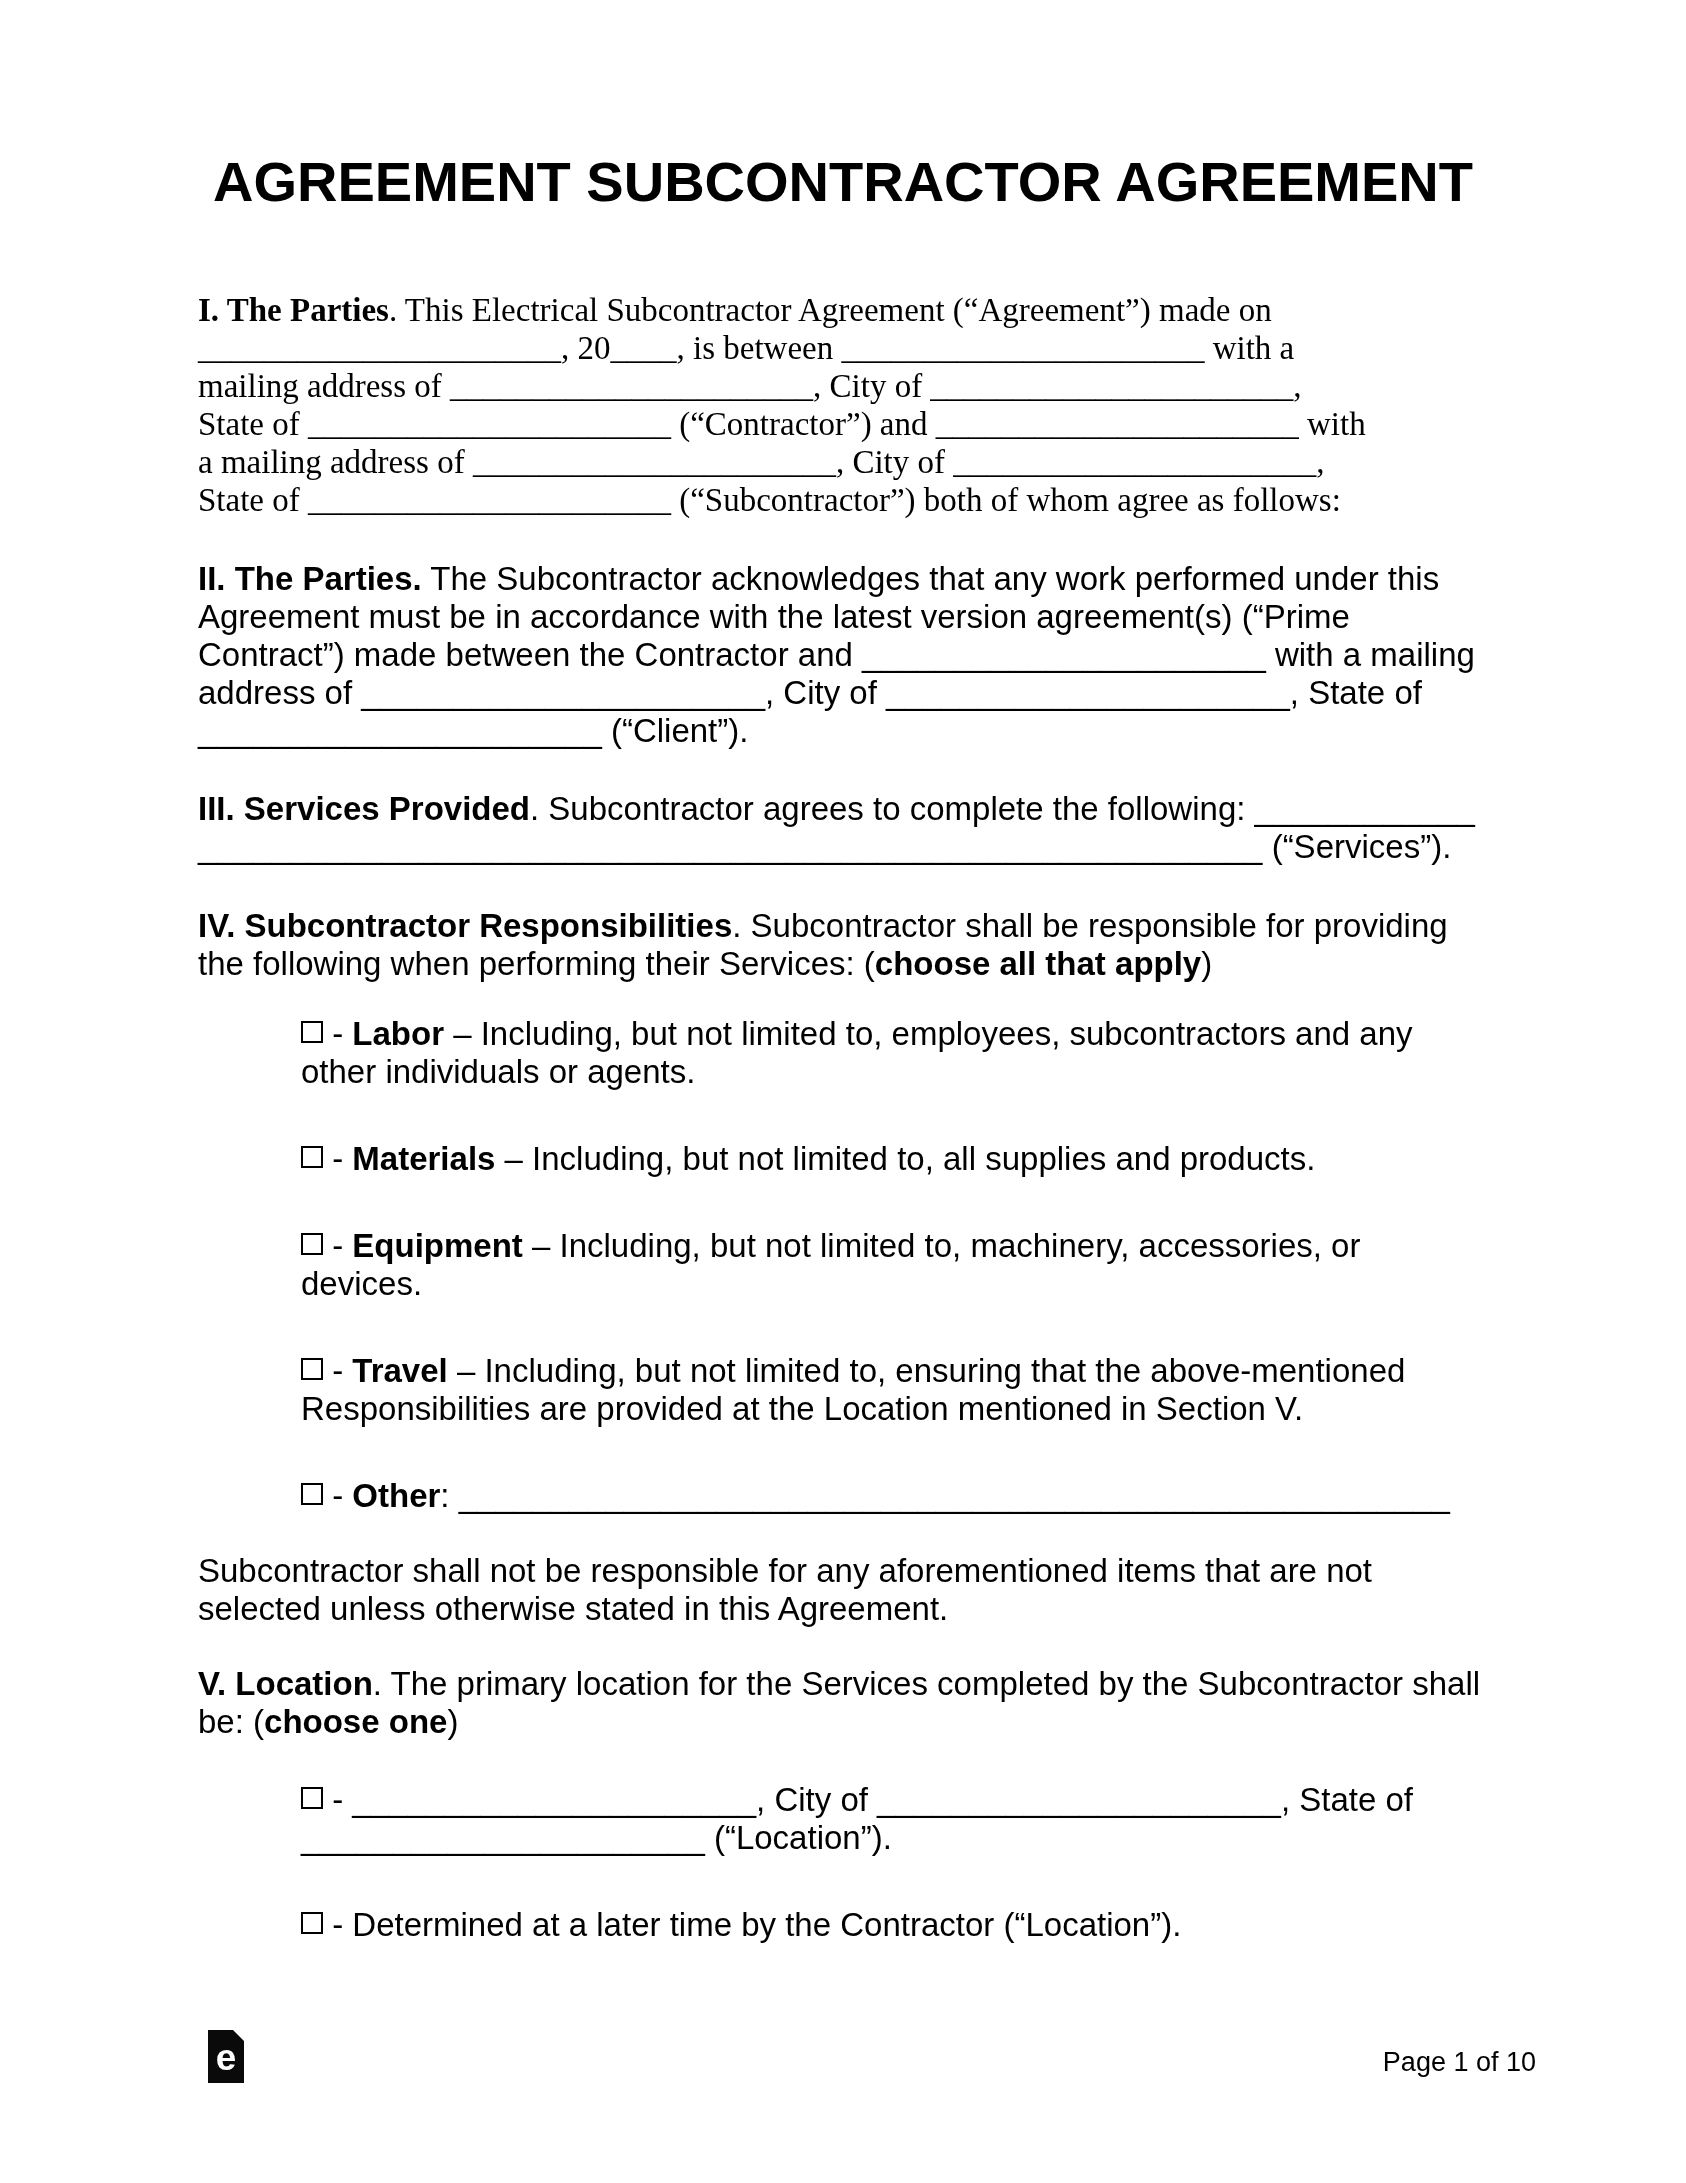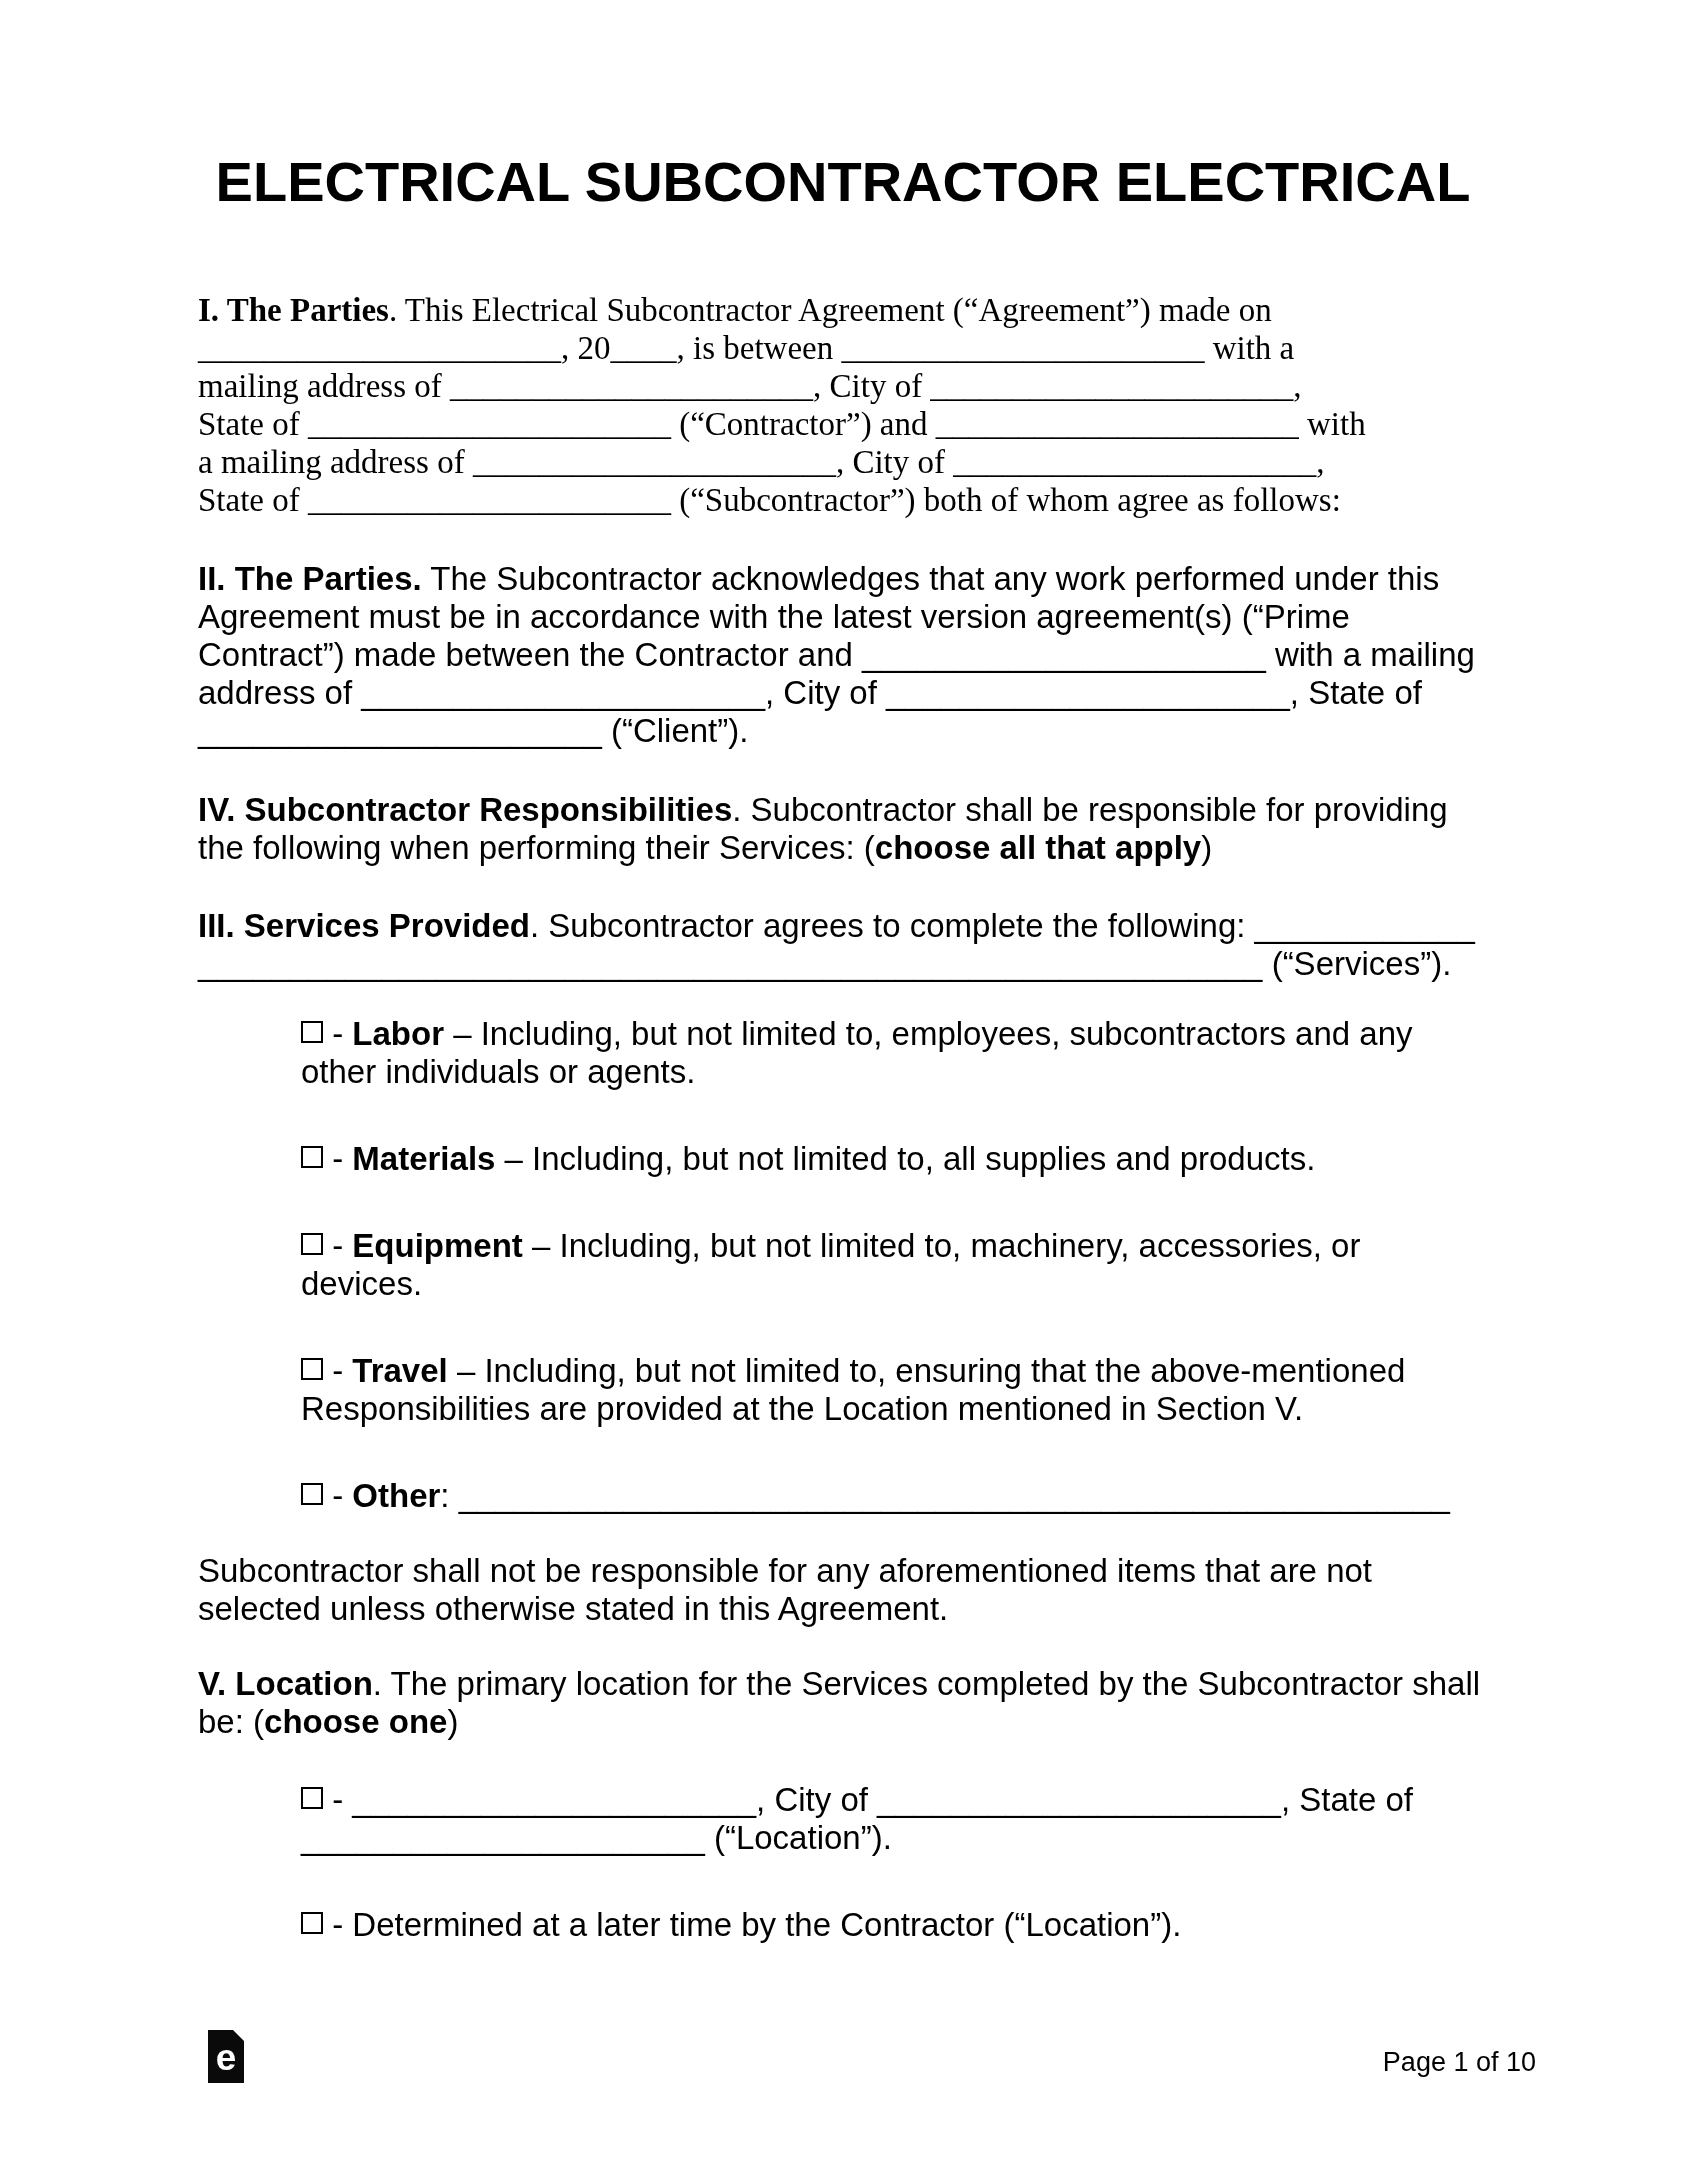--- a/index.html
+++ b/index.html
@@ -91,40 +91,40 @@
     line-height:31px;
     text-align:left;
   }
 </style>
 </head>
 <body>
 
 <div id="page">
   <div class="content">
 
-    <h1 class="doc-title">ELECTRICAL SUBCONTRACTOR ELECTRICAL</h1>
+    <h1 class="doc-title">AGREEMENT SUBCONTRACTOR AGREEMENT</h1>
 
     <p class="para mt-first"><b>I. The Parties</b><span>. This Electrical Subcontractor Agreement (“Agreement”) made on
 ______________________, 20____, is between ______________________ with a
 mailing address of ______________________, City of ______________________,
 State of ______________________ (“Contractor”) and ______________________ with
 a mailing address of ______________________, City of ______________________,
 State of ______________________ (“Subcontractor”) both of whom agree as follows:</span></p>
 
     <p class="para mt-62"><b>II. The Parties.</b><span> The Subcontractor acknowledges that any work performed under this
 Agreement must be in accordance with the latest version agreement(s) (“Prime
 Contract”) made between the Contractor and ______________________ with a mailing
 address of ______________________, City of ______________________, State of
 ______________________ (“Client”).</span></p>
 
+    <p class="para mt-61"><b>III. Services Provided</b><span>. Subcontractor agrees to complete the following: ____________
+__________________________________________________________ (“Services”).</span></p>
+
     <p class="para mt-62"><b>IV. Subcontractor Responsibilities</b><span>. Subcontractor shall be responsible for providing
 the following when performing their Services: (</span><b>choose all that apply</b><span>)</span></p>
-
-    <p class="para mt-61"><b>III. Services Provided</b><span>. Subcontractor agrees to complete the following: ____________
-__________________________________________________________ (“Services”).</span></p>
 
     <div class="item mt-64"><span class="cbx"></span><span> - </span><b>Labor</b><span> – Including, but not limited to, employees, subcontractors and any
 other individuals or agents.</span></div>
 
     <div class="item mt-74"><span class="cbx"></span><span> - </span><b>Materials</b><span> – Including, but not limited to, all supplies and products.</span></div>
 
     <div class="item mt-74"><span class="cbx"></span><span> - </span><b>Equipment</b><span> – Including, but not limited to, machinery, accessories, or
 devices.</span></div>
 
     <div class="item mt-74"><span class="cbx"></span><span> - </span><b>Travel</b><span> – Including, but not limited to, ensuring that the above-mentioned

